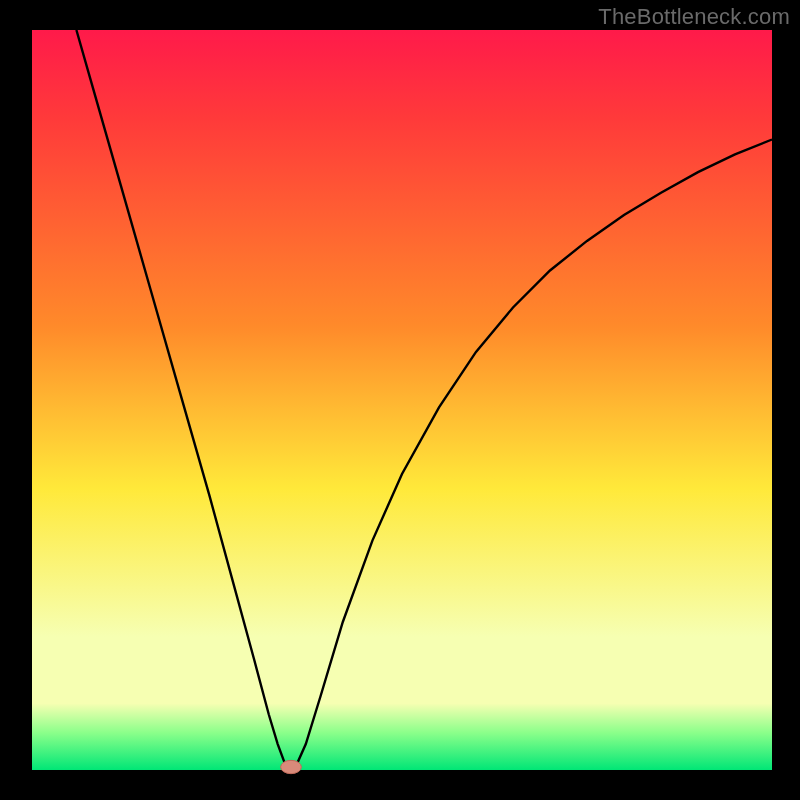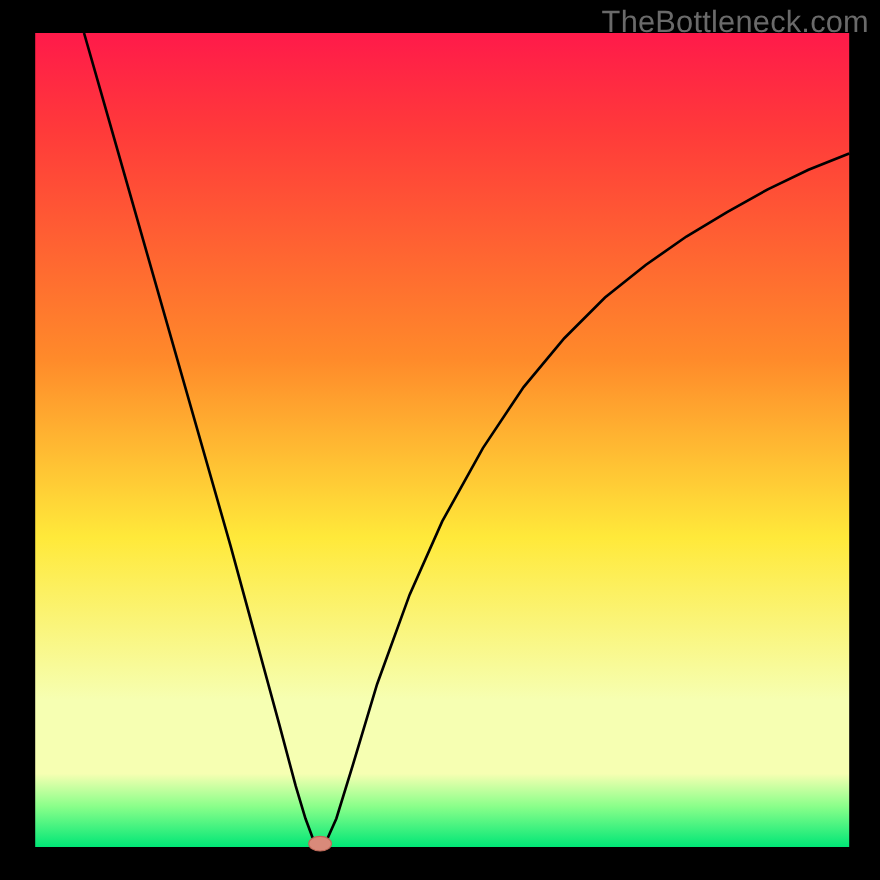--- a/index.html
+++ b/index.html
@@ -14,21 +14,21 @@
   .frame {
     position: relative;
     width: 800px;
     height: 800px;
     background: #000;
   }
   .watermark {
     position: absolute;
     top: 4px;
     right: 10px;
-    font-size: 28px;
+    font-size: 22px;
     font-weight: 500;
     color: #6a6a6a;
     letter-spacing: 0.2px;
     z-index: 10;
   }
   svg {
     position: absolute;
     top: 0;
     left: 0;
   }

